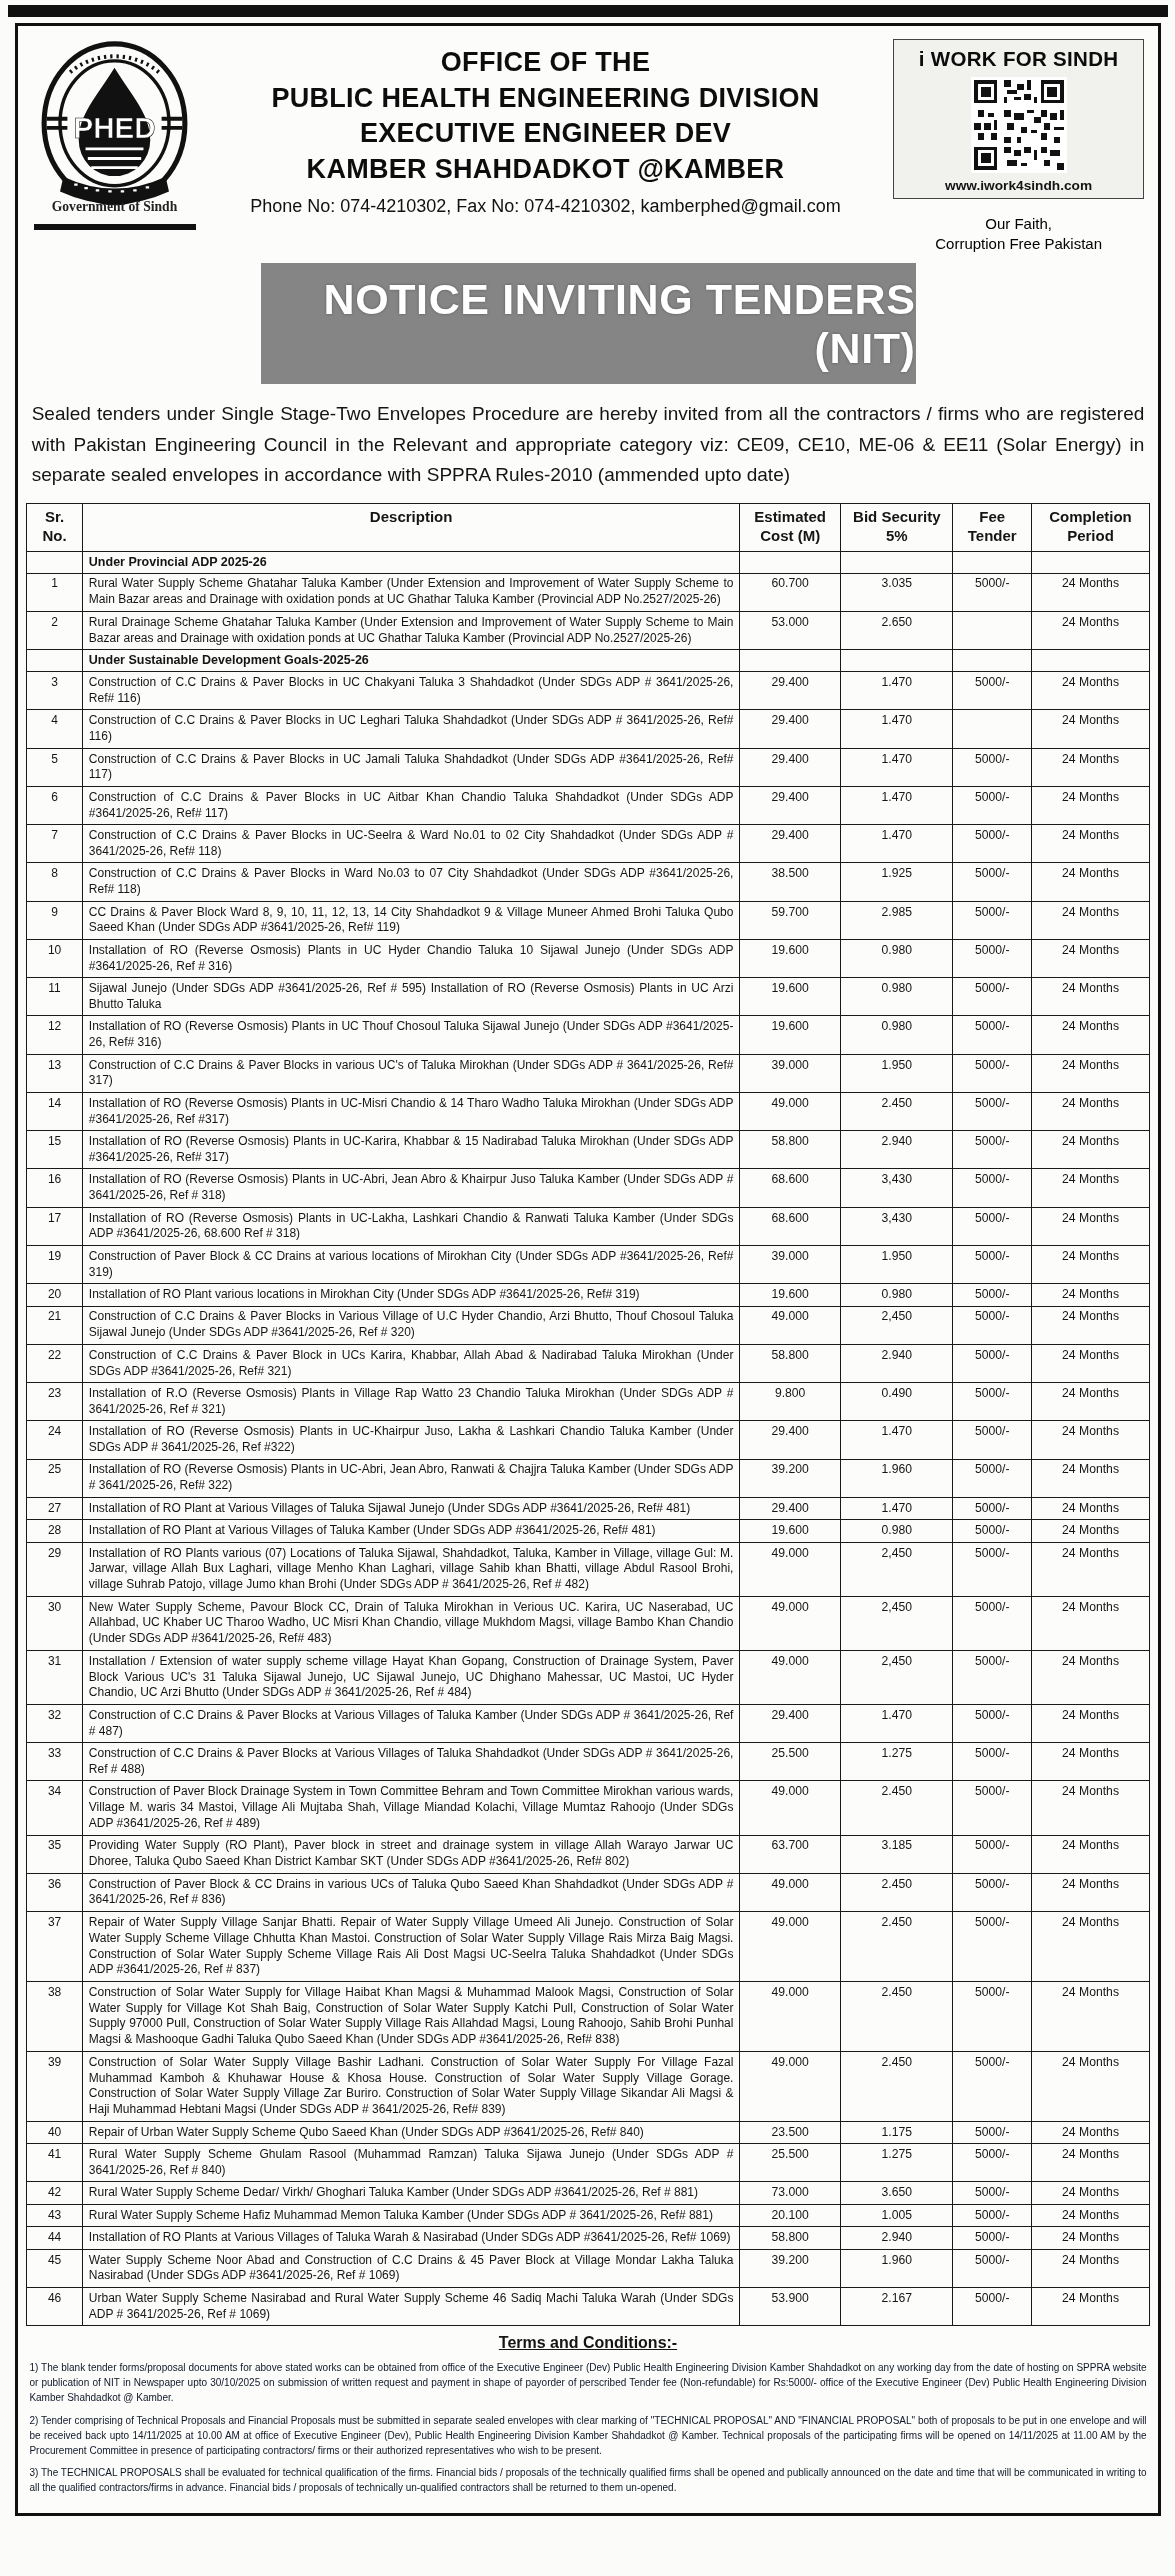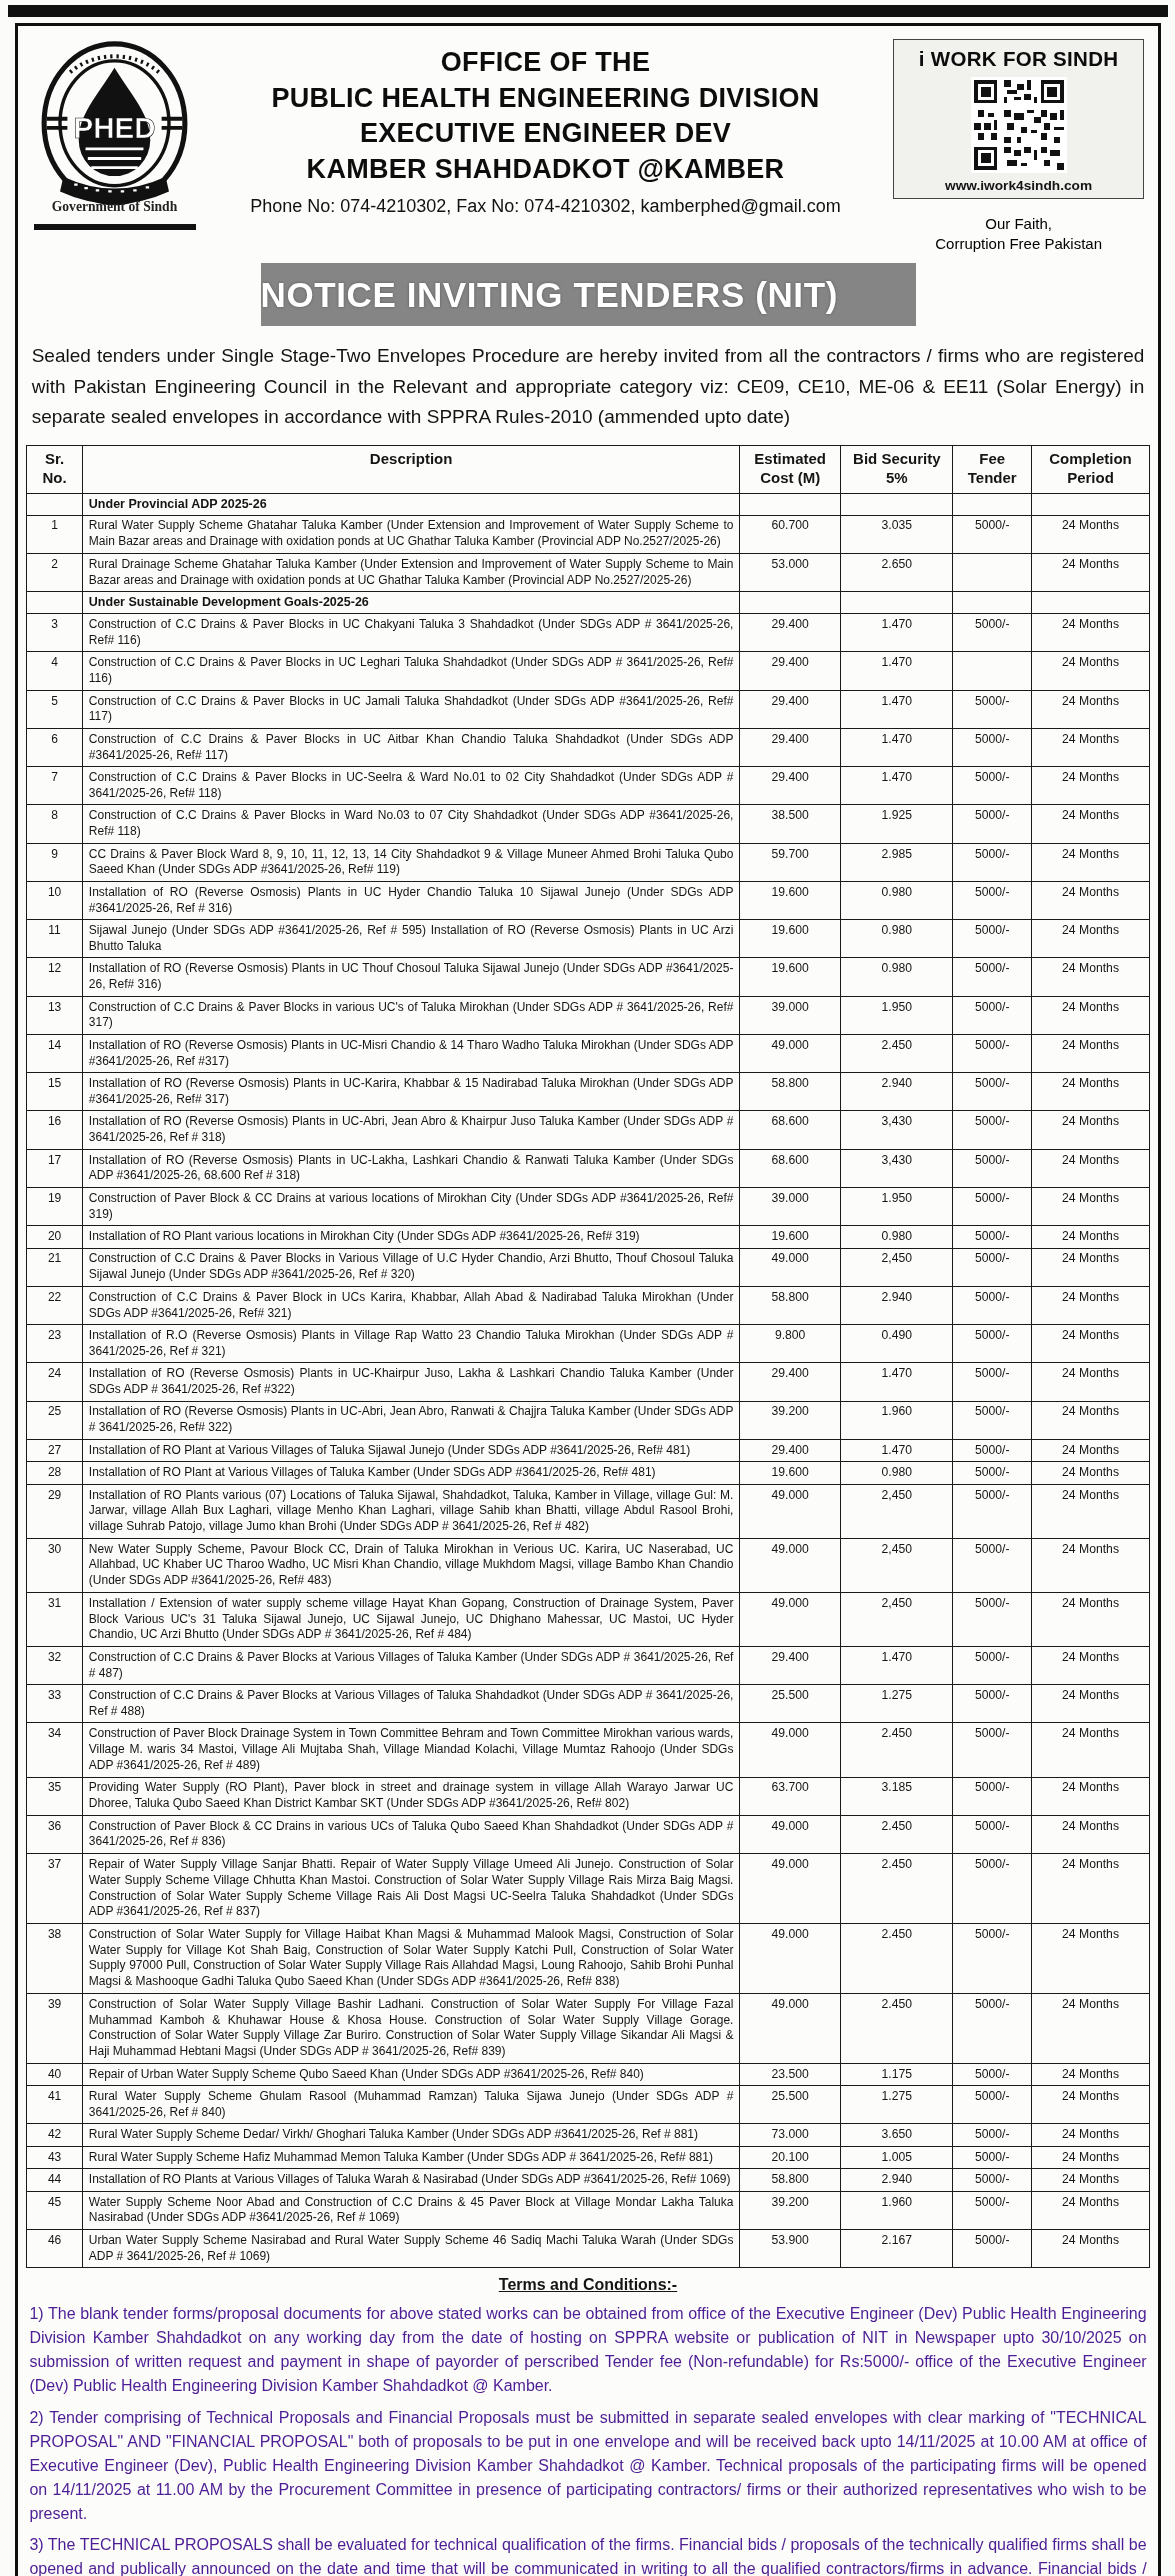--- a/index.html
+++ b/index.html
@@ -19,41 +19,41 @@
   .contact{font-size:18px;margin-top:8px;color:#111;}
   .side{width:256px;flex:0 0 auto;padding-top:4.6px;}
   .brand-box{border:1.7px solid #444;background:#f1f1ee;text-align:center;padding:6.8px 5.7px 5.7px 5.7px;margin:0 2.3px;}
   .brand-title{font-size:20.5px;font-weight:800;letter-spacing:0.3px;color:#0c0c0c;}
   .brand-box svg{display:block;margin:5.7px auto 4.6px auto;}
   .brand-site{font-size:13.7px;font-weight:700;color:#141414;}
   .motto{margin-top:15px;text-align:center;font-size:15px;line-height:1.3;color:#000000;}
 
   
   .nit{width:655px;margin:10.2px auto 4.6px auto;background:#858585;color:#ffffff;
-       font-size:35px;font-weight:800;text-align:left;padding:11.4px 0;
+       font-size:43px;font-weight:800;text-align:right;padding:11.4px 0;
        text-shadow:0 0 2.8px rgba(0,0,0,.35);letter-spacing:0.6px;}
 
   
   .intro{margin:15px 5.7px 12.5px 5.7px;font-size:19px;line-height:1.6;text-align:justify;color:#141414;}
 
   
   table.tenders{width:100%;border-collapse:collapse;table-layout:fixed;}
   table.tenders th,table.tenders td{border:1.4px solid #1a1a1a;vertical-align:top;}
   table.tenders th{font-size:15px;font-weight:800;text-align:center;padding:4.6px 2.3px;white-space:pre-line;line-height:1.25;}
   col.c-sr{width:5%;} col.c-desc{width:58.5%;} col.c-cost{width:9%;}
   col.c-bid{width:10%;} col.c-fee{width:7%;} col.c-per{width:10.5%;}
   td.sr{font-size:12px;text-align:center;padding:2.8px 1.1px;}
   td.desc{font-size:12px;text-align:justify;padding:2.8px 5.7px;line-height:1.32;}
   td.num,td.per{font-size:12.2px;text-align:center;padding:2.8px 1.1px;}
   tr.section td.desc{font-weight:800;font-size:12.5px;text-align:left;padding:2.3px 5.7px;}
 
   
   .terms{margin:8px 3.4px 0 3.4px;}
   .terms-heading{text-align:center;font-size:16px;font-weight:800;text-decoration:underline;margin:5.7px 0 8px 0;}
-  .term{font-size:16px;line-height:1.5;margin:0 0 7.4px 0;text-align:justify;color:#4c1d95;}
+  .term{font-size:10px;line-height:1.5;margin:0 0 7.4px 0;text-align:justify;color:#0f172a;}
   .term .no{white-space:pre;}
 </style>
 </head>
 <body>
 
 <div class="page">
   <div class="top-strip"></div>
   <div class="frame">
 
     <div class="header">

